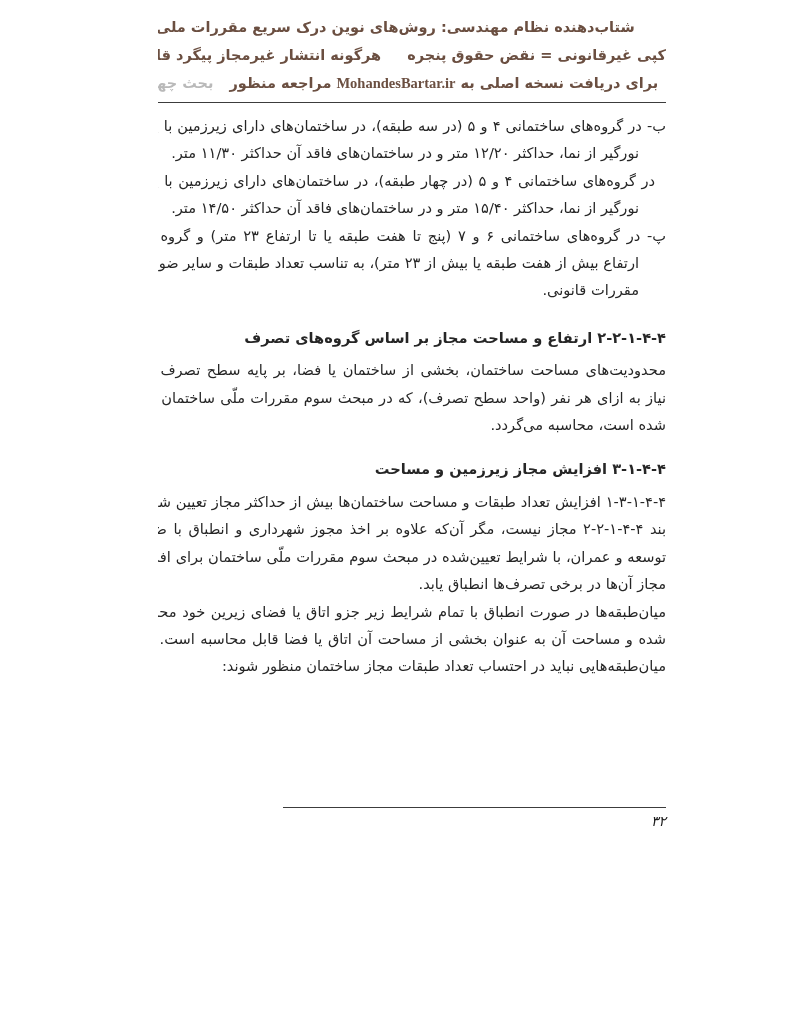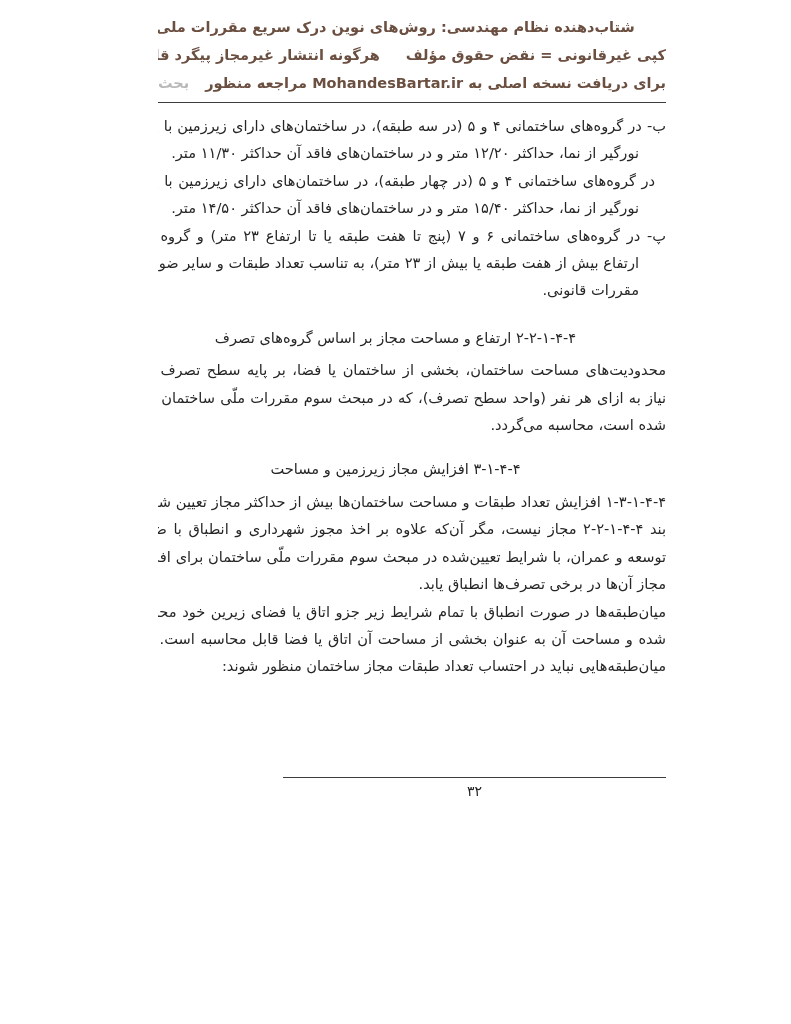--- a/index.html
+++ b/index.html
@@ -12,46 +12,46 @@
     font-family:"DejaVu Sans",sans-serif;
     color:#262626;
     box-sizing:border-box;
   }
   .content{margin:0 125px;width:541px;}
   
   .header{padding-top:13px;text-align:center;font-weight:bold;
           font-size:14.5px;line-height:28px;color:var(--header-color,#6b4f41);}
   .hline{white-space:nowrap;}
   .gap-spacer{display:inline-block;width:26px;}
-  .site{font-weight:bold;}
+  .site{font-weight:bold;font-family:Liberation Serif, serif;}
   .faded{color:var(--faded-color,#b9b9b9);margin-right:16px;}
   .runhead{color:#000000;}
   .rule{border:none;border-top:1.6px solid var(--rule-color,#3c3c3c);height:0;margin:5px 0 0 0;}
   
   .body{margin-top:9px;font-size:14.6px;line-height:27.4px;text-align:justify;}
   .clause{text-indent:-27px;padding-right:27px;}
   .clause.sub{text-indent:-16px;padding-right:27px;}
-  .heading{font-weight:normal;text-align:center;margin:17px 0 5px 0;}
+  .heading{font-weight:bold;text-align:right;margin:17px 0 5px 0;}
   .heading.first{margin-top:20px;}
   .para{margin:0;}
   .num{unicode-bidi:bidi-override;direction:rtl;}
   .bold{font-weight:normal;}
   
-  .footer{position:absolute;right:125px;left:125px;top:772px;text-align:center;}
+  .footer{position:absolute;right:125px;left:125px;top:802px;text-align:right;font-style:italic;}
   .page-number{font-size:14px;margin-top:5px;color:#1e1e1e;}
 </style>
 </head>
 <body>
 
 <div class="page" style="--header-color: #6b4f41; --faded-color: #b9b9b9; --rule-color: #3c3c3c;">
   <div class="content">
 
     <div class="header">
       <div class="hline">شتاب‌دهنده نظام مهندسی: روش‌های نوین درک سریع مقررات ملی</div>
-      <div class="hline"><span>کپی غیرقانونی = نقض حقوق مؤلف</span><span class="gap-spacer"></span><span>هرگونه انتشار غیرمجاز پیگرد قانونی دارد</span></div>
+      <div class="hline"><span>کپی غیرقانونی = نقض حقوق پنجره</span><span class="gap-spacer"></span><span>هرگونه انتشار غیرمجاز پیگرد قانونی دارد</span></div>
       <div class="hline">
         <span>برای دریافت نسخه اصلی به</span>
         <span class="site">MohandesBartar.ir</span>
         <span>مراجعه منظور</span><span class="faded">بحث چها</span><span class="runhead">رم</span>
       </div>
       <div class="rule"></div>
     </div>
 
     <div class="body">
 

